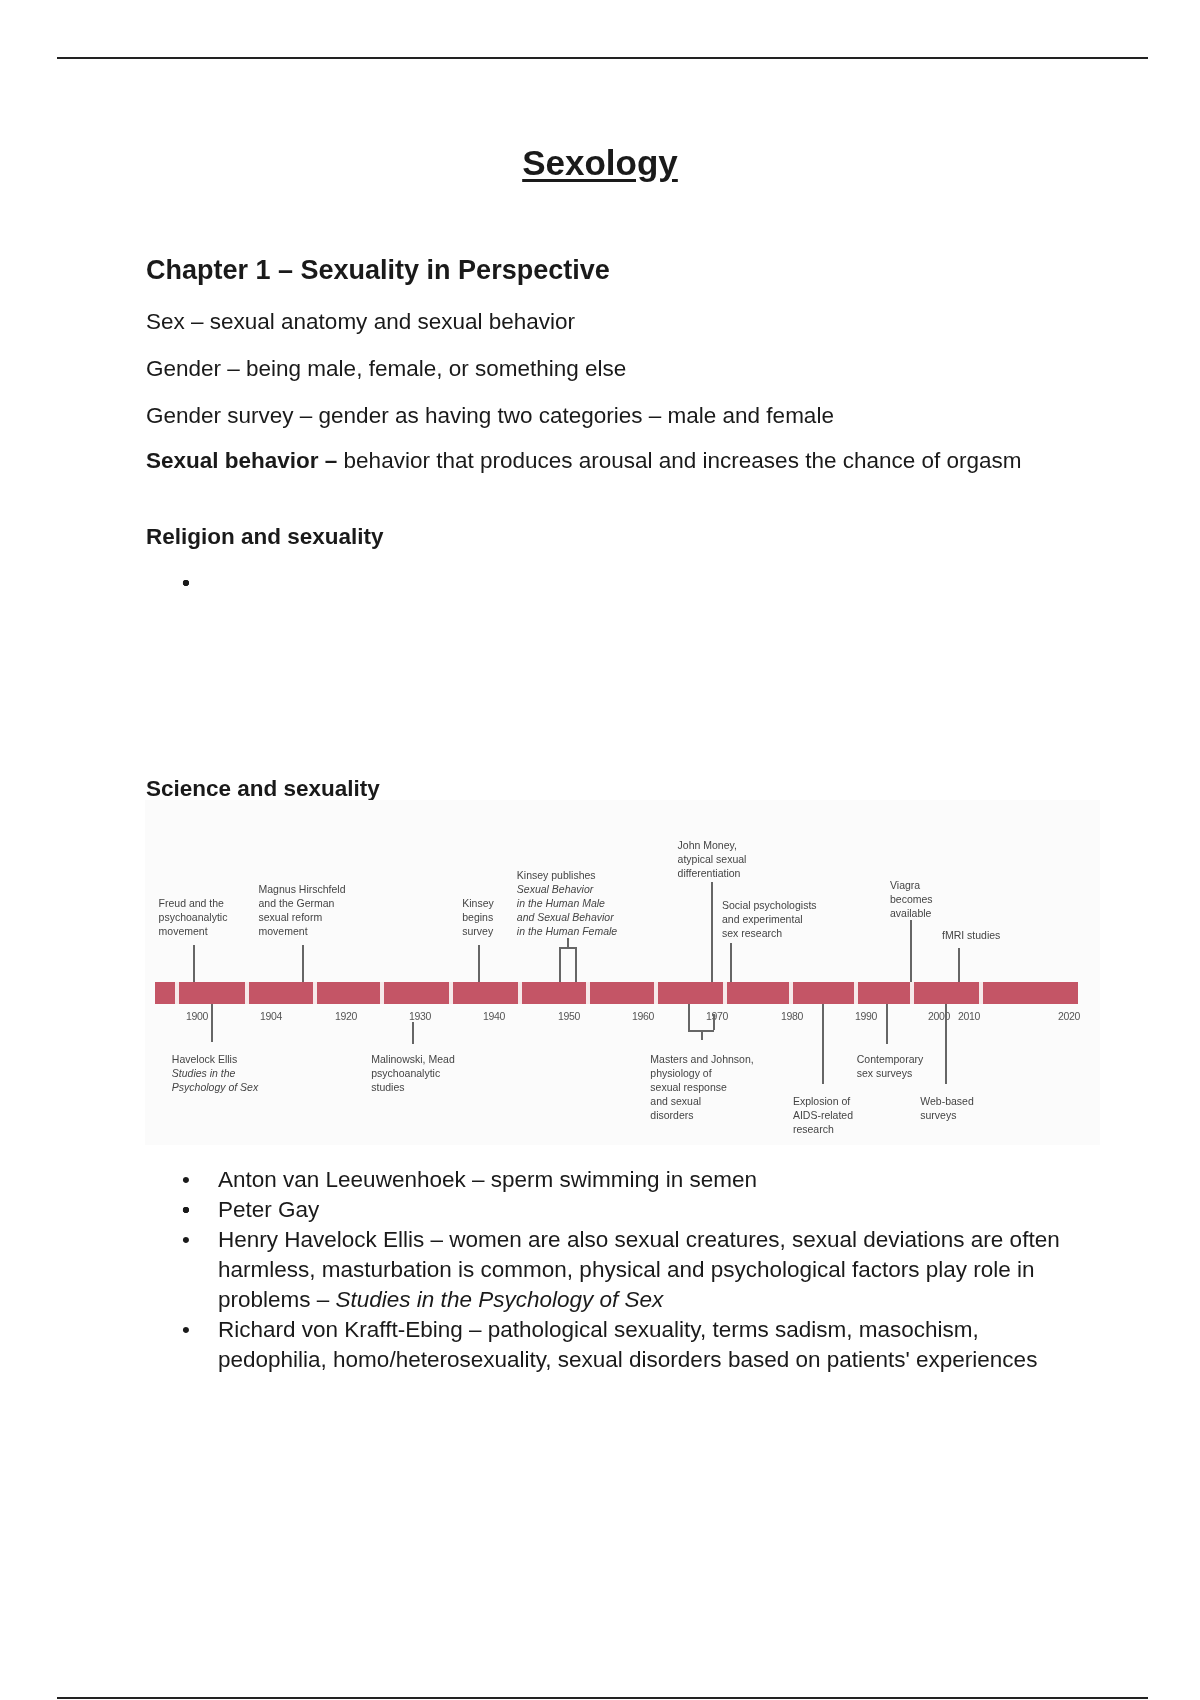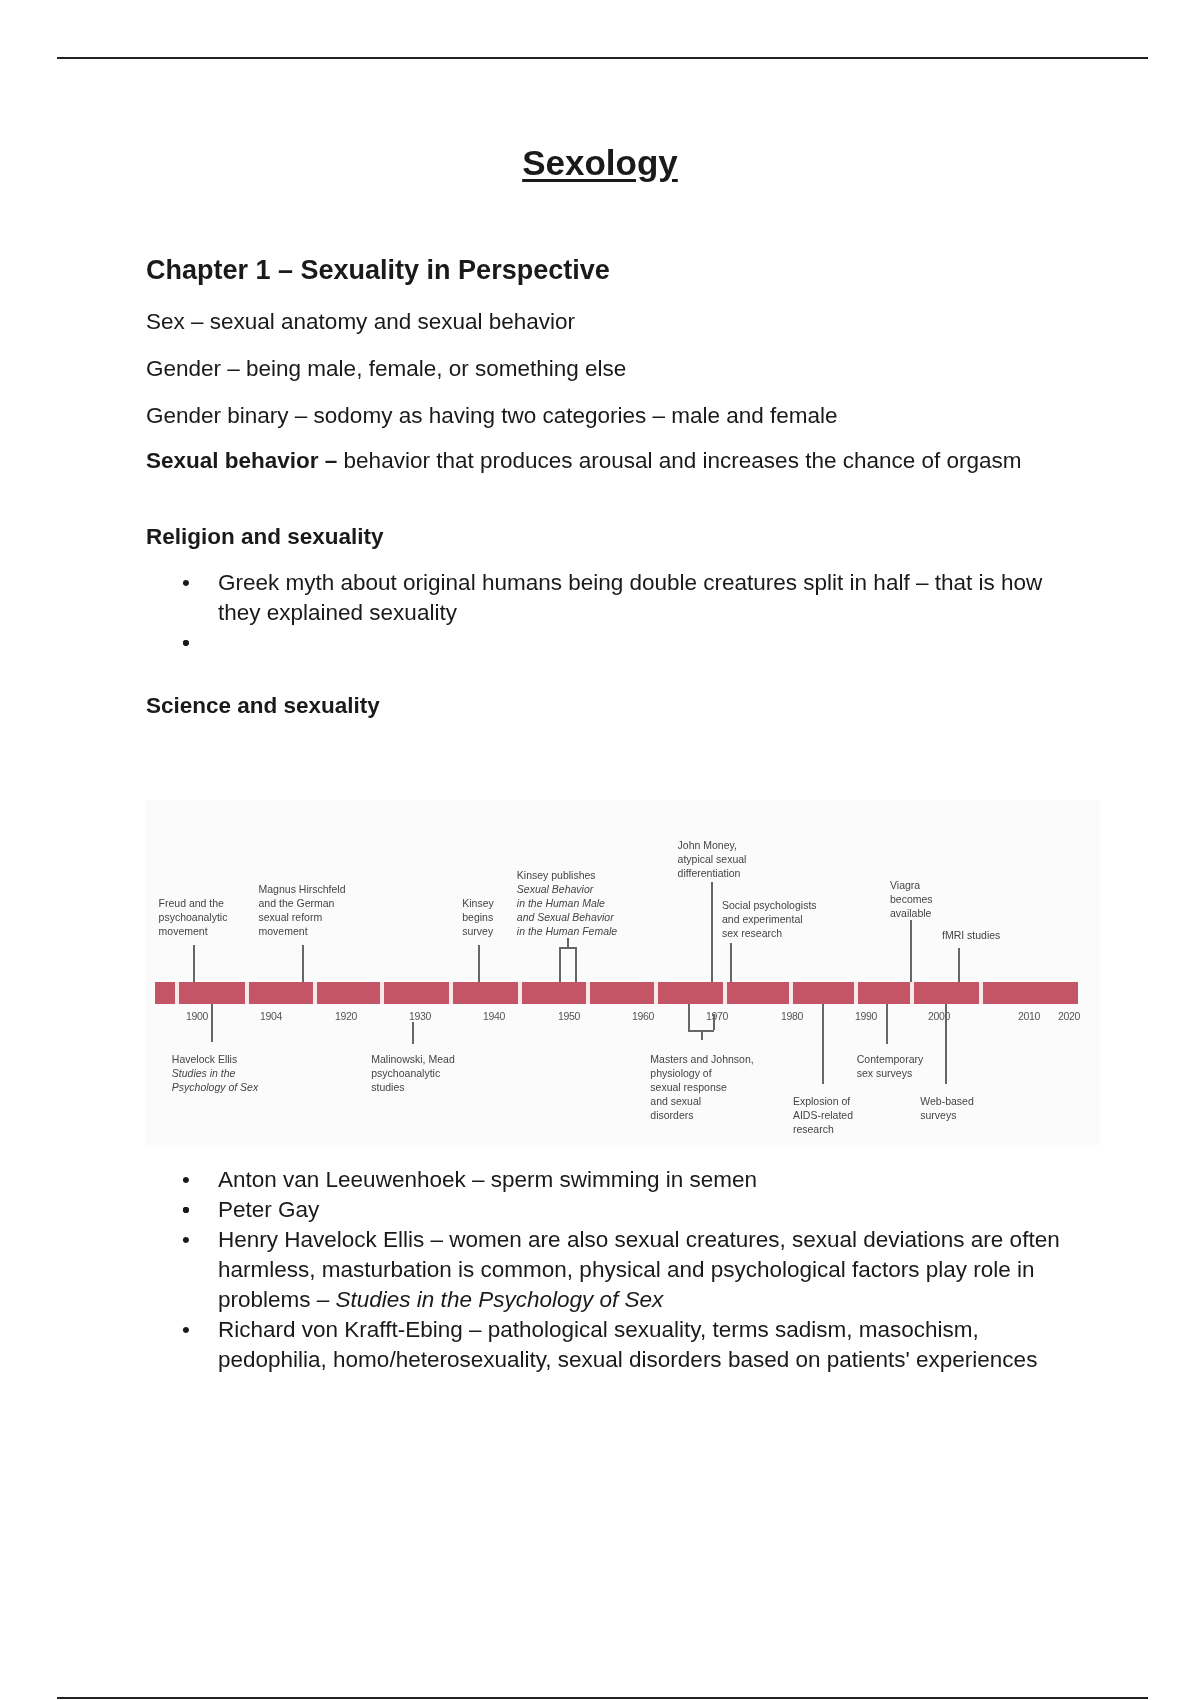--- a/index.html
+++ b/index.html
@@ -33,49 +33,49 @@
 <body>
 
 <div class="rule top"></div>
 
 <div class="title">Sexology</div>
 
 <div class="chapter">Chapter 1 – Sexuality in Perspective</div>
 
 <div class="para" style="top:307px">Sex – sexual anatomy and sexual behavior</div>
 <div class="para" style="top:354px">Gender – being male, female, or something else</div>
-<div class="para" style="top:401px">Gender binary – sodomy as having two categories – male and female</div>
+<div class="para" style="top:401px">Gender survey – gender as having two categories – male and female</div>
 <div class="para" style="top:446px">
   <b>Sexual behavior –</b><span> behavior that produces arousal and increases the chance of orgasm</span>
 </div>
 
 <div class="subhead" style="top:524px">Religion and sexuality</div>
 <ul class="bullets" style="top:568px">
-  <li><span class="dot">•</span><span>Greek myth about original humans being double creatures split in half – that is how they explained sexuality</span></li>
+  <li><span class="dot">•</span></li>
   <li><span class="dot">•</span></li>
   <li><span class="dot">•</span></li>
 </ul>
 
-<div class="subhead" style="top:693px">Science and sexuality</div>
+<div class="subhead" style="top:776px">Science and sexuality</div>
 
 <div class="figure" id="timeline">
   <div class="bar" style="background: rgb(196, 85, 102);"></div>
   <div id="tl-dynamic">
       <div class="year" style="left: 52px;">1900</div>
       <div class="year" style="left: 126px;">1904</div>
       <div class="year" style="left: 201px;">1920</div>
       <div class="year" style="left: 275px;">1930</div>
       <div class="year" style="left: 349px;">1940</div>
       <div class="year" style="left: 424px;">1950</div>
       <div class="year" style="left: 498px;">1960</div>
       <div class="year" style="left: 572px;">1970</div>
       <div class="year" style="left: 647px;">1980</div>
       <div class="year" style="left: 721px;">1990</div>
       <div class="year" style="left: 794px;">2000</div>
-      <div class="year" style="left: 884px; text-align: right;">2010</div>
+      <div class="year" style="left: 824px; text-align: right;">2010</div>
       <div class="year" style="left: 924px;">2020</div>
       <div class="divider" style="left: 30px;"></div>
       <div class="divider" style="left: 100px;"></div>
       <div class="divider" style="left: 168px;"></div>
       <div class="divider" style="left: 235px;"></div>
       <div class="divider" style="left: 304px;"></div>
       <div class="divider" style="left: 373px;"></div>
       <div class="divider" style="left: 441px;"></div>
       <div class="divider" style="left: 509px;"></div>
       <div class="divider" style="left: 578px;"></div>

